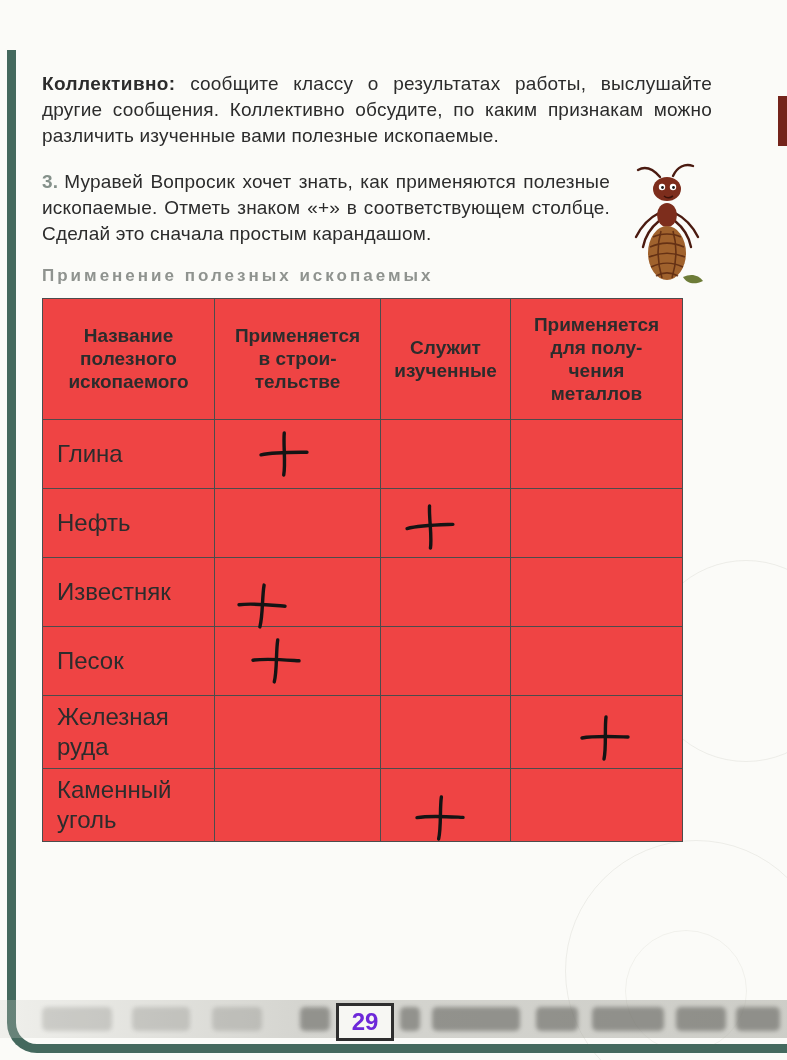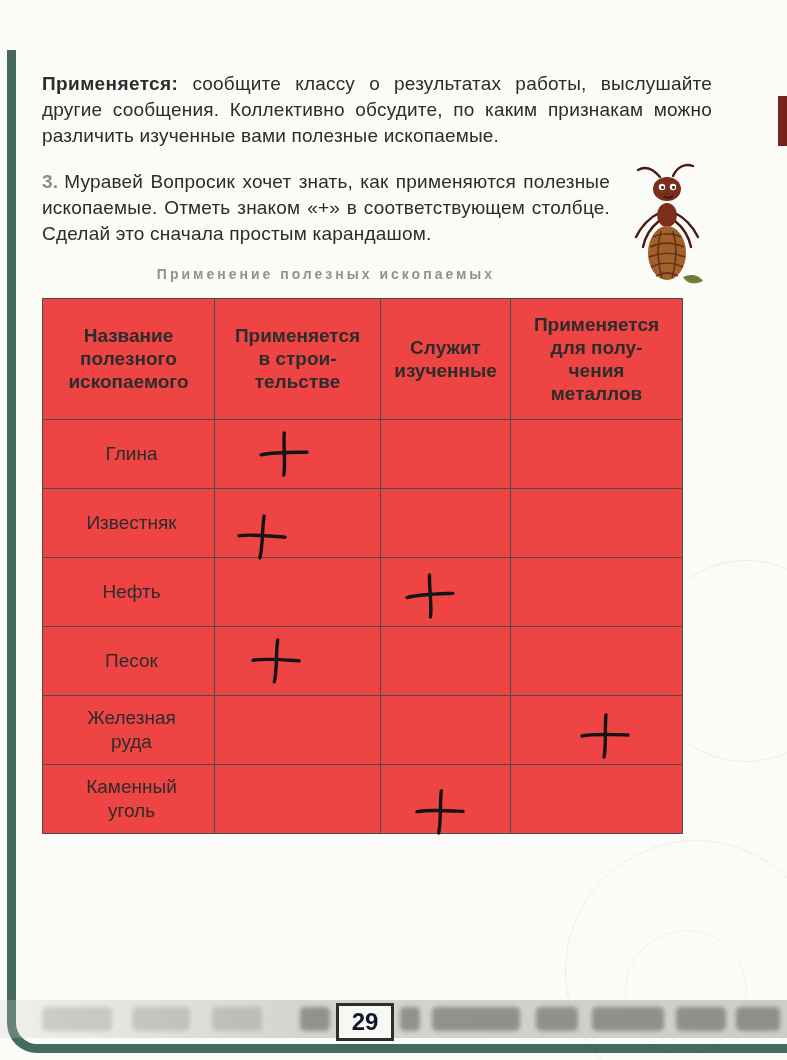--- a/index.html
+++ b/index.html
@@ -30,67 +30,67 @@
   .a3{width:120px;height:120px;right:40px;top:930px;border-color:rgba(110,110,90,.08);}
 
   .content{position:relative;padding:52px 75px 0 42px;}
   .para{font-size:19px;line-height:1.38;text-align:justify;letter-spacing:.2px;}
   .para b{letter-spacing:.4px;}
   .task{}
   .task-number{color:#84908a;font-weight:bold;margin-right:6px;}
   .ant-wrap{float:right;width:94px;margin:-8px -2px 2px 10px;}
 
   .table-title{
-    margin:18px 0 8px 0;width:640px;text-align:center;
-    color:#8f938f;font-size:14px;font-weight:600;letter-spacing:3px;
+    margin:18px 0 8px 0;width:640px;text-align:left;
+    color:#8f938f;font-size:17px;font-weight:600;letter-spacing:3px;
   }
   table.minerals{border-collapse:collapse;width:640px;table-layout:fixed;background:#ef4444;}
   table.minerals th,table.minerals td{border:1.4px solid #4c4c4c;}
   table.minerals th{
     height:112px;text-align:center;vertical-align:middle;
     font-size:19px;font-weight:bold;line-height:1.22;white-space:pre-line;
     padding:4px 4px;
   }
   td.name-cell{
     height:56px;vertical-align:middle;padding:6px 8px 6px 14px;
-    font-size:19px;white-space:pre-line;line-height:1.25;text-align:center;
+    font-size:24px;white-space:pre-line;line-height:1.25;
   }
   td.mark-cell{position:relative;height:56px;}
   .plus{position:absolute;left:50%;top:50%;width:60px;height:52px;margin:-26px 0 0 -30px;pointer-events:none;}
   .plus svg{overflow:visible;display:block;}
   .plus path{stroke:#141414;stroke-width:3.4;fill:none;stroke-linecap:round;}
 
   .footer-para{margin-top:20px;text-indent:30px;}
 
   
   .scan-band{
     position:absolute;left:0;top:1000px;width:787px;height:38px;
     background:linear-gradient(90deg,rgba(205,205,198,.25),rgba(175,175,168,.5) 38%,rgba(168,168,160,.55));
   }
   .blob{position:absolute;top:7px;height:24px;border-radius:5px;background:#5d5d58;opacity:.55;filter:blur(2px);}
   .blob.light{opacity:.22;}
   .page-num-box{
     position:absolute;left:336px;top:3px;width:52px;height:32px;
     background:#f7f7f3;border:3px solid #2e2e2e;
     display:flex;align-items:center;justify-content:center;
-    font-size:24px;font-weight:bold;color:#0f172a;
+    font-size:24px;font-weight:bold;color:#6d28d9;
   }
 </style>
 </head>
 <body>
 
 <div class="page">
   <div class="frame"></div>
   <div class="red-tab"></div>
   <div class="artifact a1"></div>
   <div class="artifact a2"></div>
   <div class="artifact a3"></div>
 
   <div class="content">
-    <p class="para"><b>Применяется:</b><span> сообщите классу о результатах работы, выслушайте другие сообщения. Коллективно обсудите, по каким признакам можно различить изученные вами полезные ископаемые.</span></p>
+    <p class="para"><b>Коллективно:</b><span> сообщите классу о результатах работы, выслушайте другие сообщения. Коллективно обсудите, по каким признакам можно различить изученные вами полезные ископаемые.</span></p>
 
     <p class="para task">
       <span class="ant-wrap">
         <svg width="94" height="128" viewBox="0 0 92 128">
           <g stroke="#4a1a10" stroke-width="2.4" fill="none" stroke-linecap="round">
             <path d="M39 16 C 32 8, 24 5, 17 9"></path>
             <path d="M52 15 C 56 6, 64 2, 72 5"></path>
             <path d="M38 52 C 26 58, 20 66, 15 76"></path>
             <path d="M38 60 C 28 68, 24 76, 22 86"></path>
             <path d="M54 52 C 66 58, 72 66, 77 76"></path>
@@ -152,43 +152,43 @@
                 <svg width="60" height="52" viewBox="0 0 60 52">
                   <path d="M7 26 C 20 23.5, 38 24.5, 53 25"></path>
                   <path d="M31 5 C 29.5 17, 31.5 35, 29 47"></path>
                 </svg>
               </span>
             </td>
             <td class="mark-cell"></td>
             <td class="mark-cell"></td>
           </tr>
           <tr>
+            <td class="name-cell">Нефть</td>
+            <td class="mark-cell"></td>
+            <td class="mark-cell">
+              <span class="plus" style="transform:translate(-16px,4px) rotate(-4deg)">
+                <svg width="60" height="52" viewBox="0 0 60 52">
+                  <path d="M7 26 C 20 23.5, 38 24.5, 53 25"></path>
+                  <path d="M31 5 C 29.5 17, 31.5 35, 29 47"></path>
+                </svg>
+              </span>
+            </td>
+            <td class="mark-cell"></td>
+          </tr>
+          <tr>
             <td class="name-cell">Известняк</td>
             <td class="mark-cell">
               <span class="plus" style="transform:translate(-36px,14px) rotate(3deg)">
                 <svg width="60" height="52" viewBox="0 0 60 52">
                   <path d="M7 26 C 20 23.5, 38 24.5, 53 25"></path>
                   <path d="M31 5 C 29.5 17, 31.5 35, 29 47"></path>
                 </svg>
               </span>
             </td>
             <td class="mark-cell"></td>
-            <td class="mark-cell"></td>
-          </tr>
-          <tr>
-            <td class="name-cell">Нефть</td>
-            <td class="mark-cell"></td>
-            <td class="mark-cell">
-              <span class="plus" style="transform:translate(-16px,4px) rotate(-4deg)">
-                <svg width="60" height="52" viewBox="0 0 60 52">
-                  <path d="M7 26 C 20 23.5, 38 24.5, 53 25"></path>
-                  <path d="M31 5 C 29.5 17, 31.5 35, 29 47"></path>
-                </svg>
-              </span>
-            </td>
             <td class="mark-cell"></td>
           </tr>
           <tr>
             <td class="name-cell">Песок</td>
             <td class="mark-cell">
               <span class="plus" style="transform:translate(-22px,0px) rotate(2deg)">
                 <svg width="60" height="52" viewBox="0 0 60 52">
                   <path d="M7 26 C 20 23.5, 38 24.5, 53 25"></path>
                   <path d="M31 5 C 29.5 17, 31.5 35, 29 47"></path>
                 </svg>

